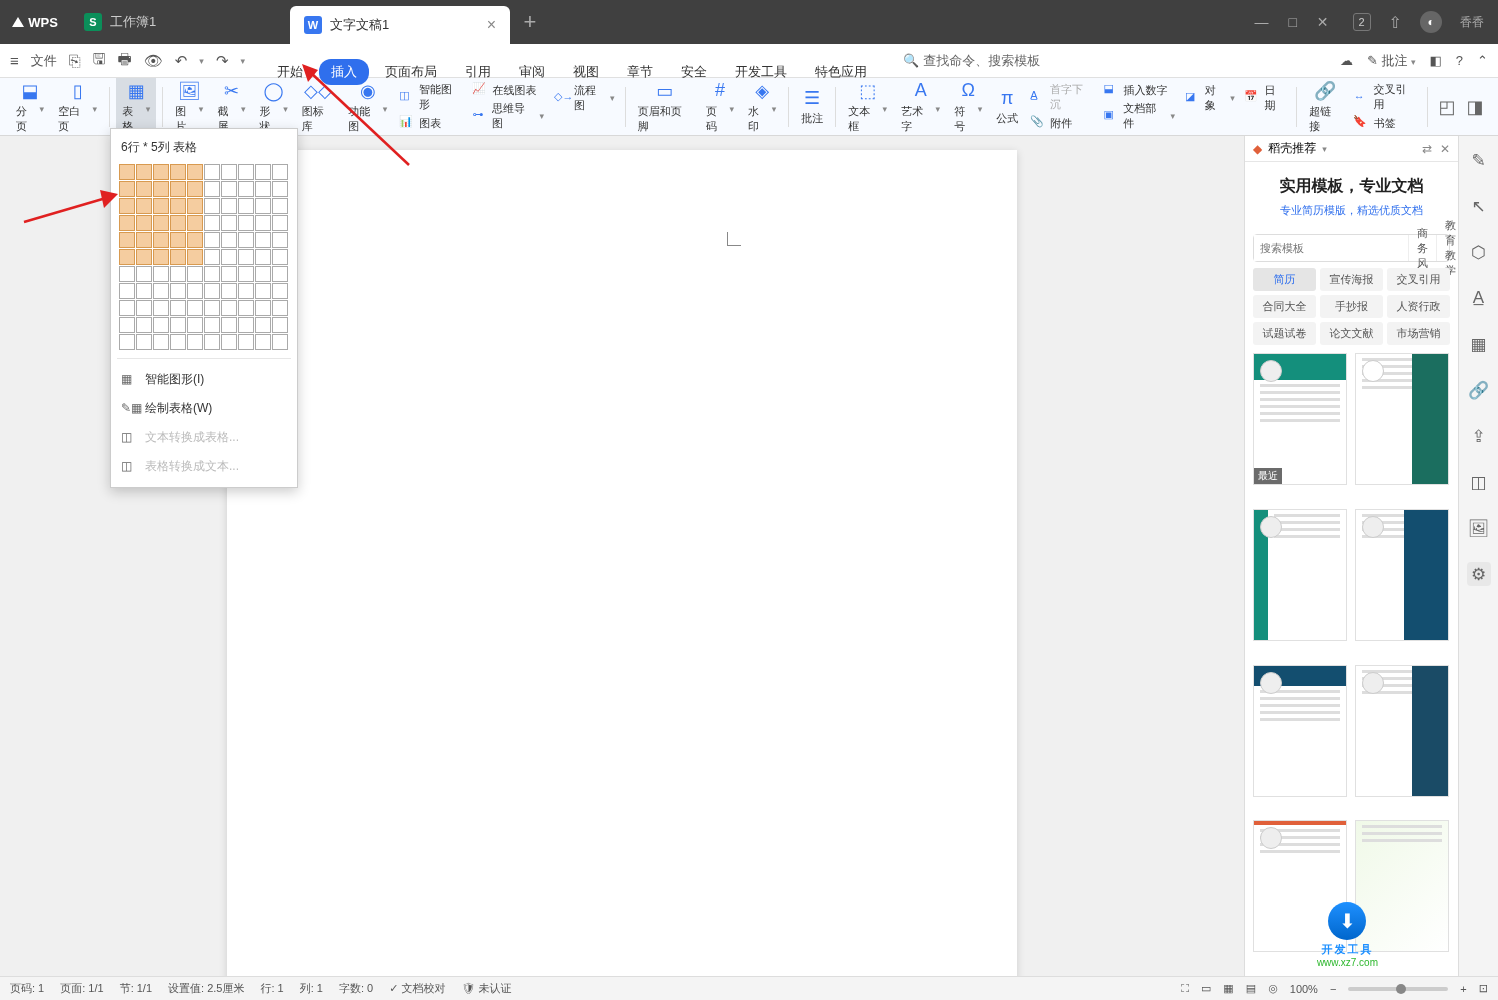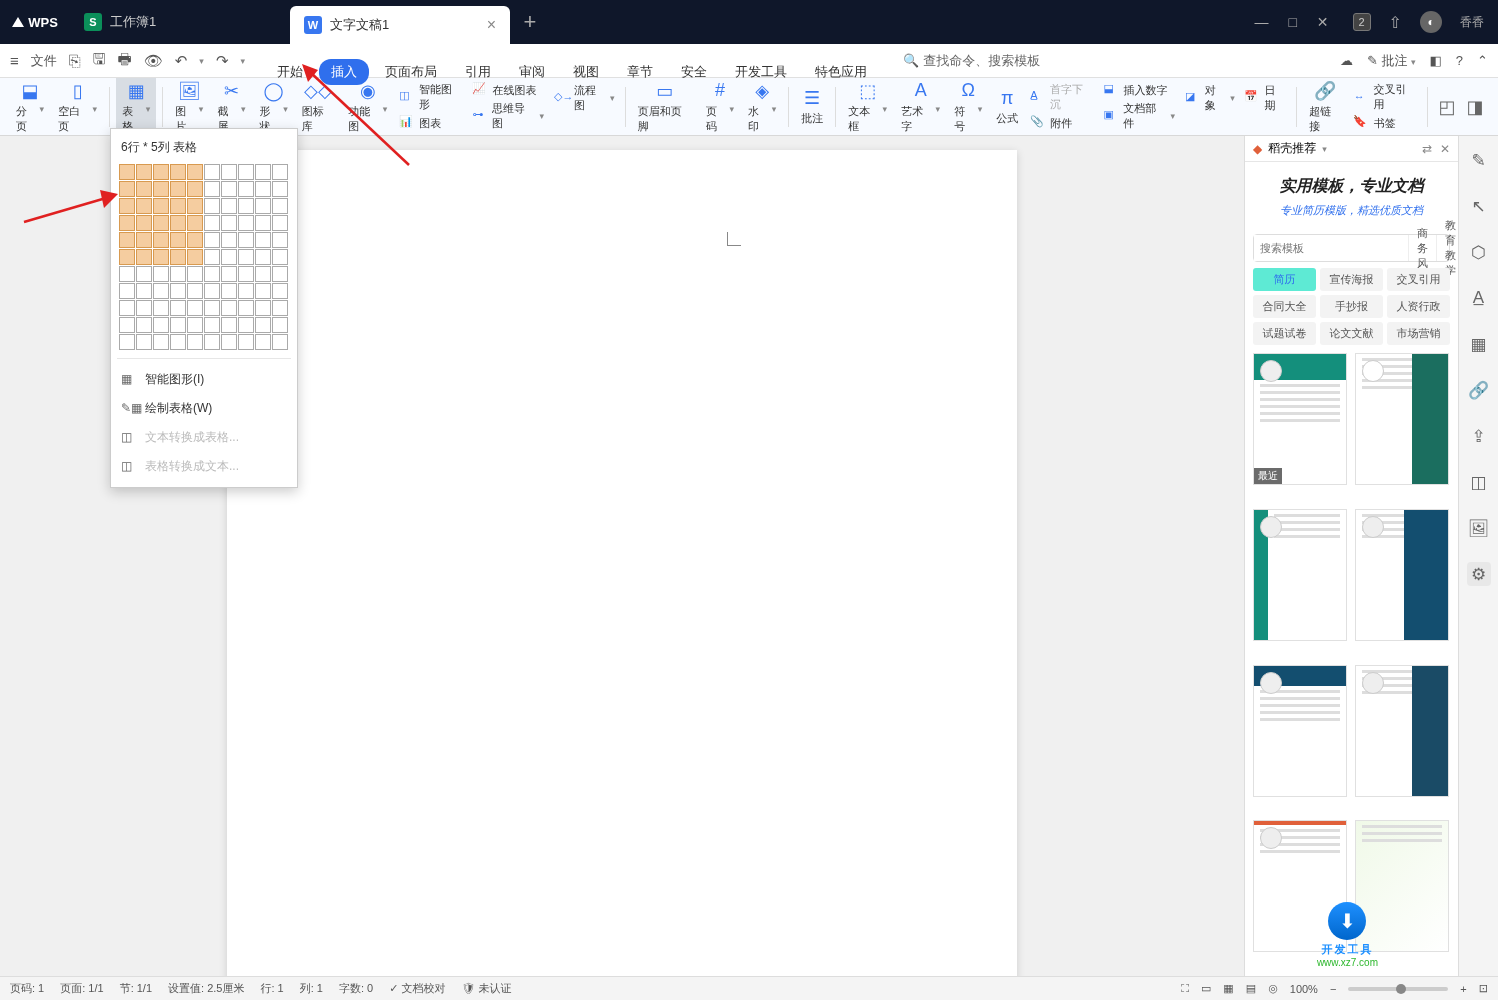--- a/index.html
+++ b/index.html
@@ -1,19 +1,19 @@
 <!DOCTYPE html>
 <html><head>
 <meta charset="utf-8">
 <style>
 * { margin:0; padding:0; box-sizing:border-box; font-family:"Microsoft YaHei",sans-serif; }
 body { background:#f0f0f0; width:1498px; height:1000px; overflow:hidden; position:relative; }
 
 
-.titlebar { height:44px; background:#0f172a; display:flex; align-items:stretch; }
+.titlebar { height:44px; background:#404040; display:flex; align-items:stretch; }
 .wps-logo { width:70px; display:flex; align-items:center; justify-content:center; color:#fff; font-size:13px; font-weight:bold; gap:4px; }
 .wps-logo .tri { width:0; height:0; border-left:6px solid transparent; border-right:6px solid transparent; border-bottom:10px solid #fff; }
 .tab { display:flex; align-items:center; padding:0 14px; gap:8px; color:#ccc; font-size:13px; min-width:220px; }
 .tab.green .ic { background:#0b8f5a; color:#fff; }
 .tab .ic { width:18px; height:18px; border-radius:3px; display:flex; align-items:center; justify-content:center; font-size:11px; font-weight:bold; }
 .tab.active { background:#fff; color:#333; border-radius:6px 6px 0 0; margin-top:6px; }
 .tab.active .ic { background:#3877f0; color:#fff; }
 .tab .close { margin-left:auto; color:#888; font-size:16px; }
 .addtab { width:40px; display:flex; align-items:center; justify-content:center; color:#aaa; font-size:22px; }
 .title-right { margin-left:auto; display:flex; align-items:center; gap:18px; padding-right:14px; color:#aaa; }
@@ -59,29 +59,29 @@
 
 
 .arrow { position:absolute; pointer-events:none; z-index:60; }
 .arrow svg line { stroke:#e02020; stroke-width:2.5; }
 .arrow svg polygon { fill:#e02020; }
 
 
 .sidepanel { position:absolute; right:40px; top:136px; bottom:24px; width:214px; background:#fff; border-left:1px solid #ddd; display:flex; flex-direction:column; }
 .sp-head { height:26px; border-bottom:1px solid #e6e6e6; display:flex; align-items:center; padding:0 8px; font-size:12px; gap:6px; }
 .sp-head .spr { margin-left:auto; display:flex; gap:8px; color:#888; }
-.sp-banner { padding:14px 10px 10px; text-align:center;font-style:italic; }
+.sp-banner { padding:14px 10px 10px; text-align:center; }
 .sp-banner h3 { font-size:16px; color:#222; font-weight:bold; }
 .sp-banner p { font-size:11px; color:#2f6fed; margin-top:6px; }
 .sp-search { margin:6px 8px; height:28px; border:1px solid #ddd; border-radius:4px; display:flex; font-size:11px; }
 .sp-search input { border:none; flex:1; padding:0 6px; font-size:11px; outline:none; }
 .sp-search .sbtn { padding:0 8px; display:flex; align-items:center; border-left:1px solid #eee; color:#555; }
 .sp-filter { display:flex; flex-wrap:wrap; gap:4px; padding:0 8px 8px; font-size:11px; }
 .sp-filter span { flex:1 0 30%; text-align:center; padding:4px 0; background:#f3f3f3; border-radius:3px; color:#555; }
-.sp-filter span.on { background:#5eead4; color:#2f6fed; }
+.sp-filter span.on { background:#e5e5e5; color:#2f6fed; }
 .sp-tpls { flex:1; overflow:auto; padding:0 8px 8px; display:flex; flex-wrap:wrap; gap:8px; }
 .tpl { width:94px; height:132px; background:#fff; border:1px solid #e0e0e0; position:relative; }
 .tpl .stripe { position:absolute; top:0; right:0; width:36px; height:100%; background:#1b6e5f; }
 .tpl .stripe.left { left:0; right:auto; width:14px; background:#148f7c; }
 .tpl .hd { height:26px; background:#148f7c; }
 .tpl .ln { height:3px; background:#ddd; margin:4px 6px; }
 .tpl .ava { width:22px; height:22px; border-radius:50%; background:#eee; position:absolute; top:6px; left:6px; border:1px solid #ccc; }
 .tpl.badge::after { content:attr(data-badge); position:absolute; left:0; bottom:0; background:#6b6b6b; color:#fff; font-size:10px; padding:1px 4px; }
 .tpl.leaf { background:linear-gradient(135deg,#f0f9e8,#fff); }
 

